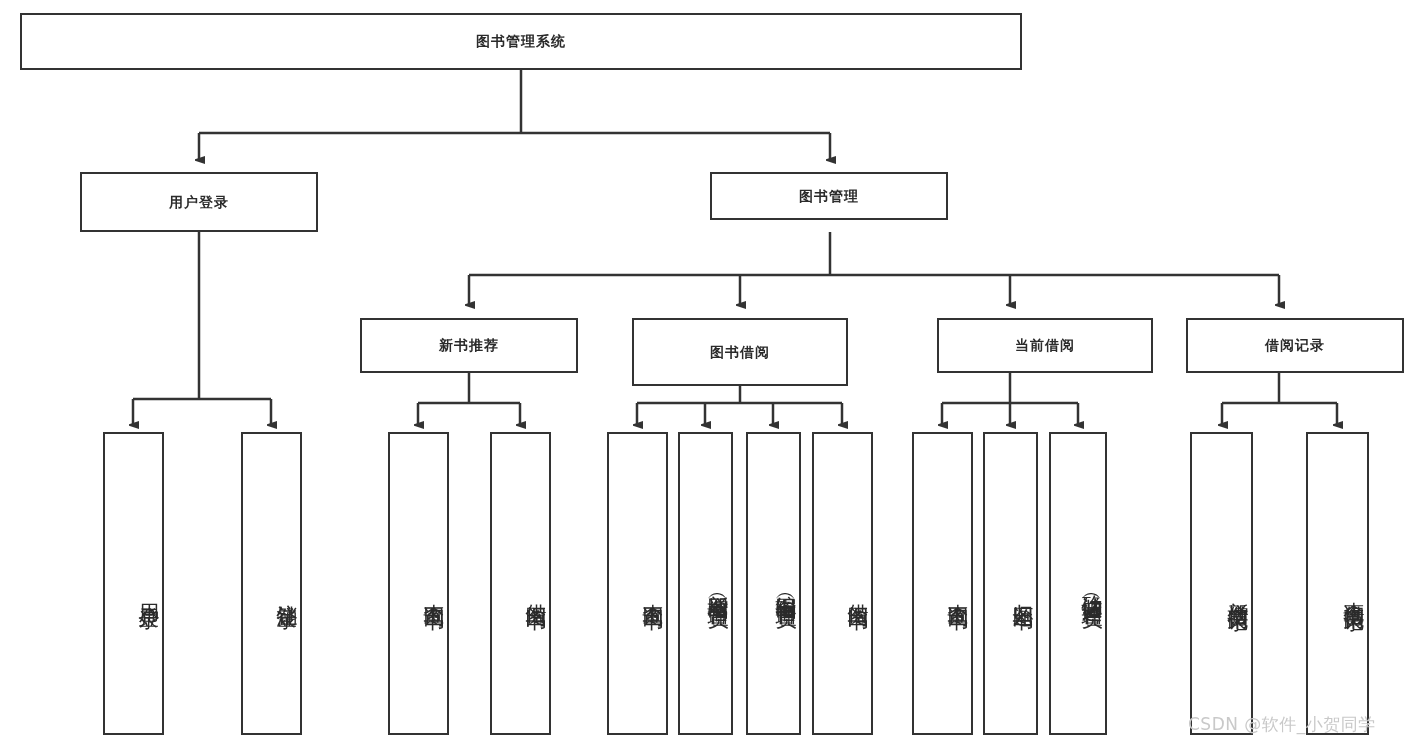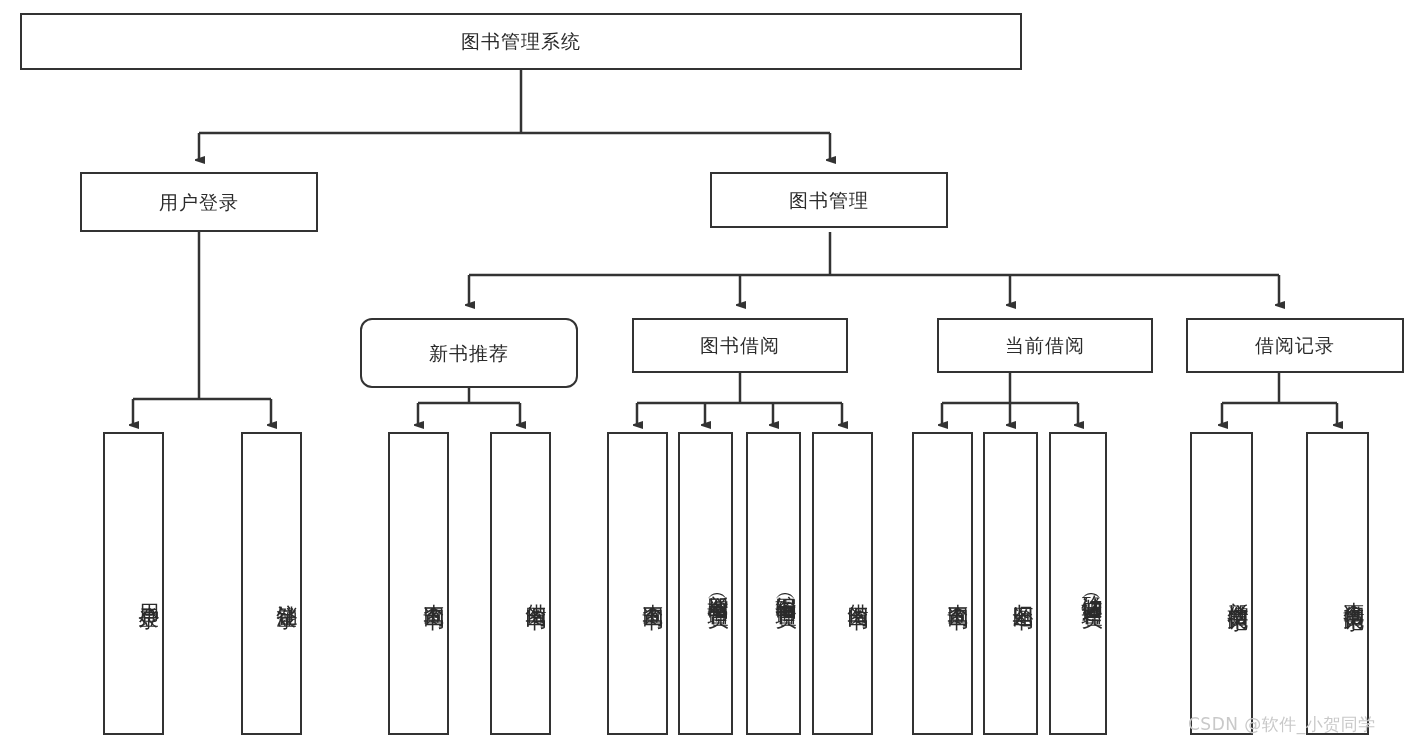--- a/index.html
+++ b/index.html
@@ -30,23 +30,24 @@
     position: absolute;
     box-sizing: border-box;
     border: 2.5px solid #333333;
     background: #ffffff;
     display: flex;
     align-items: center;
     justify-content: center;
     color: #2b2b2b;
   }
   .node.horiz {
-    font-size: 19px;
+    font-size: 14px;
     line-height: 1.2;
     letter-spacing: 1px;
+    font-weight: bold;
   }
   .node.vert {
     writing-mode: vertical-rl;
     text-orientation: upright;
     font-size: 21px;
     line-height: 1.25;
     letter-spacing: 2px;
     align-items: flex-start;
     justify-content: center;
     padding-top: 14px;
@@ -119,29 +120,29 @@
   </svg>
 
   <div class="node horiz" style="left:20px; top:13px; width:1002px; height:57px;">
     <span>图书管理系统</span>
   </div>
 
   <div class="node horiz" style="left:80px; top:172px; width:238px; height:60px;">
     <span>用户登录</span>
   </div>
 
-  <div class="node horiz" style="left:710px; top:172px; width:238px; height:56px;">
+  <div class="node horiz" style="left:710px; top:172px; width:238px; height:48px;">
     <span>图书管理</span>
   </div>
 
-  <div class="node horiz" style="left:360px; top:318px; width:218px; height:70px;border-radius:12px;">
+  <div class="node horiz" style="left:360px; top:318px; width:218px; height:55px;">
     <span>新书推荐</span>
   </div>
 
-  <div class="node horiz" style="left:632px; top:318px; width:216px; height:55px;">
+  <div class="node horiz" style="left:632px; top:318px; width:216px; height:68px;">
     <span>图书借阅</span>
   </div>
 
   <div class="node horiz" style="left:902px; top:318px; width:216px; height:55px;margin-left:35px;">
     <span>当前借阅</span>
   </div>
 
   <div class="node horiz" style="left:1170px; top:318px; width:218px; height:55px;margin-left:16px;">
     <span>借阅记录</span>
   </div>

